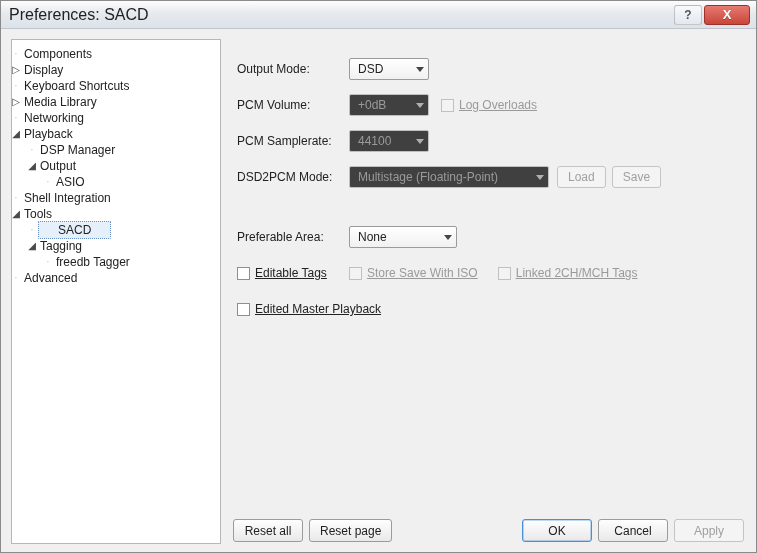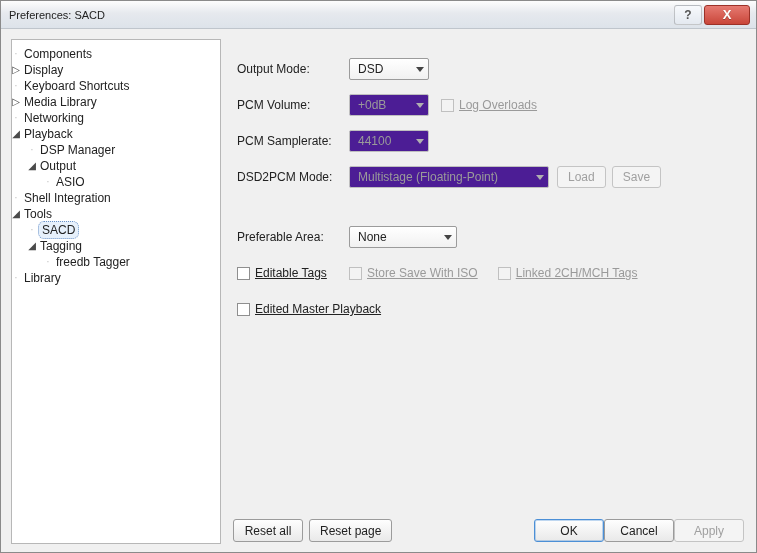--- a/index.html
+++ b/index.html
@@ -26,21 +26,21 @@
     height: 28px;
     background: linear-gradient(#fdfdfd, #e6e9ee 45%, #dde3ea);
     border-bottom: 1px solid #bfc5cc;
     display: flex;
     align-items: center;
     padding: 0 6px 0 8px;
     box-sizing: border-box;
   }
   .titlebar .title {
     flex: 1;
-    font-size: 11px;
+    font-size: 16px;
     color: #222;
     white-space: nowrap;
   }
   .titlebar .tb-buttons {
     display: flex;
     gap: 2px;
   }
   .tb-btn {
     height: 20px;
     border: 1px solid rgba(0,0,0,0.2);
@@ -102,22 +102,22 @@
     color: #4a4a4a;
     font-size: 10px;
     margin-left: -12px;
     display: inline-block;
   }
   .twisty.none { color: #bfbfbf; }
   .node .label { padding: 0 2px; }
   .node.selected .label {
     border: 1px dotted #6a92c8;
     background: #e6f0fb;
-    padding: 0 3px;
-    border-radius: 6px;
+    padding: 0 19px;
+    border-radius: 1px;
   }
   
   .main {
     flex: 1;
     display: flex;
     flex-direction: column;
   }
   .form {
     flex: 1;
     padding: 18px 10px 0 6px;
@@ -139,21 +139,21 @@
     border-radius: 2px;
     display: inline-flex;
     align-items: center;
     padding: 0 20px 0 8px;
     position: relative;
     box-sizing: border-box;
   }
   .select.disabled, .numbox.disabled {
     color: #9a9a9a;
     border-color: #bfbfbf;
-    background: #4c1d95;
+    background: #404040;
   }
   .select .arrow {
     position: absolute;
     right: 4px; top: 50%;
     transform: translateY(-40%);
     width: 0; height: 0;
     border-left: 4px solid transparent;
     border-right: 4px solid transparent;
     border-top: 5px solid #444;
   }
@@ -190,21 +190,21 @@
   .cb.disabled .box { border-color: #c0c0c0; background: #f3f3f3; }
   .spacer24 { height: 24px; }
   
   .footer {
     display: flex;
     align-items: center;
     padding: 6px 2px 2px 2px;
   }
   .footer .left { display: flex; gap: 6px; }
   .footer .spacer { flex: 1; }
-  .footer .right { display: flex; }
+  .footer .right { display: flex; gap: 6px; }
   .footer .btn { height: 23px; min-width: 70px; }
 </style>
 </head>
 <body>
 
 <div class="window">
 
   <div class="titlebar">
     <div class="title">Preferences: SACD</div>
     <div class="tb-buttons">
@@ -310,21 +310,21 @@
                         <span class="label">freedb Tagger</span>
                       </div>
                     </li>
                 </ul>
               </li>
             </ul>
           </li>
           <li>
               <div class="node">
                 <span class="twisty none">·</span>
-                <span class="label">Library</span>
+                <span class="label">Advanced</span>
               </div>
             </li>
         </ul>
       </div>
     </div>
 
     <div class="main">
       <div class="form">
 
         <div class="row">

